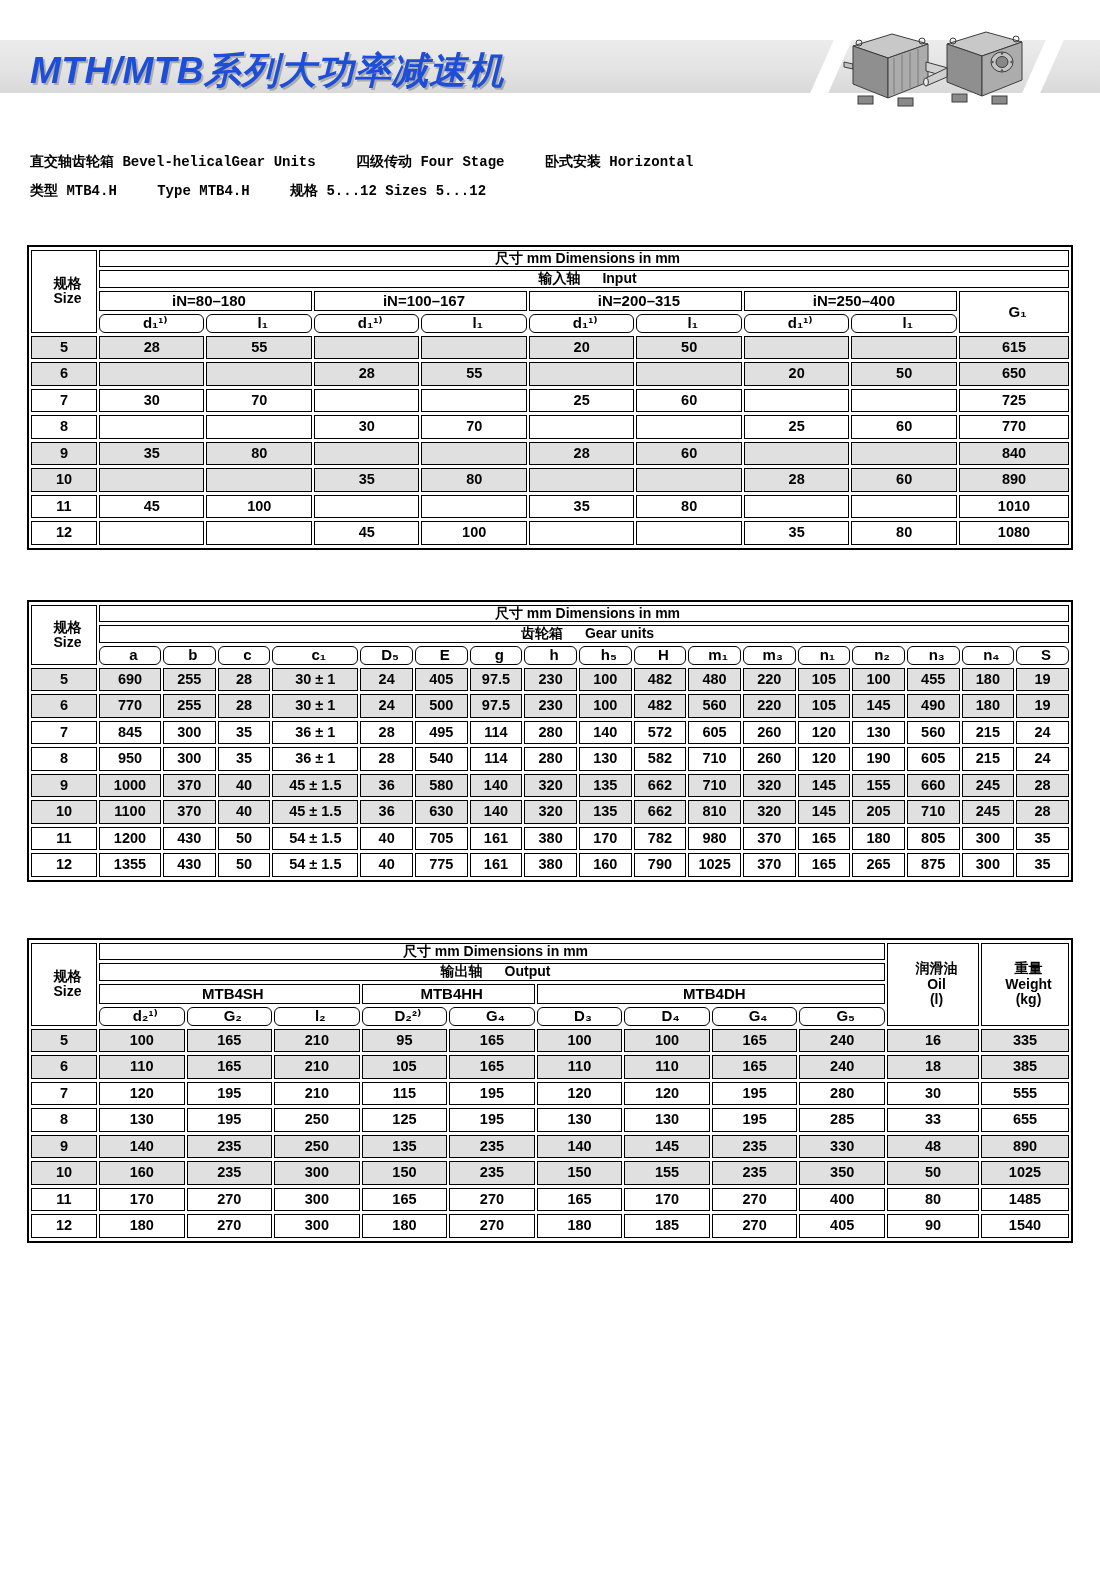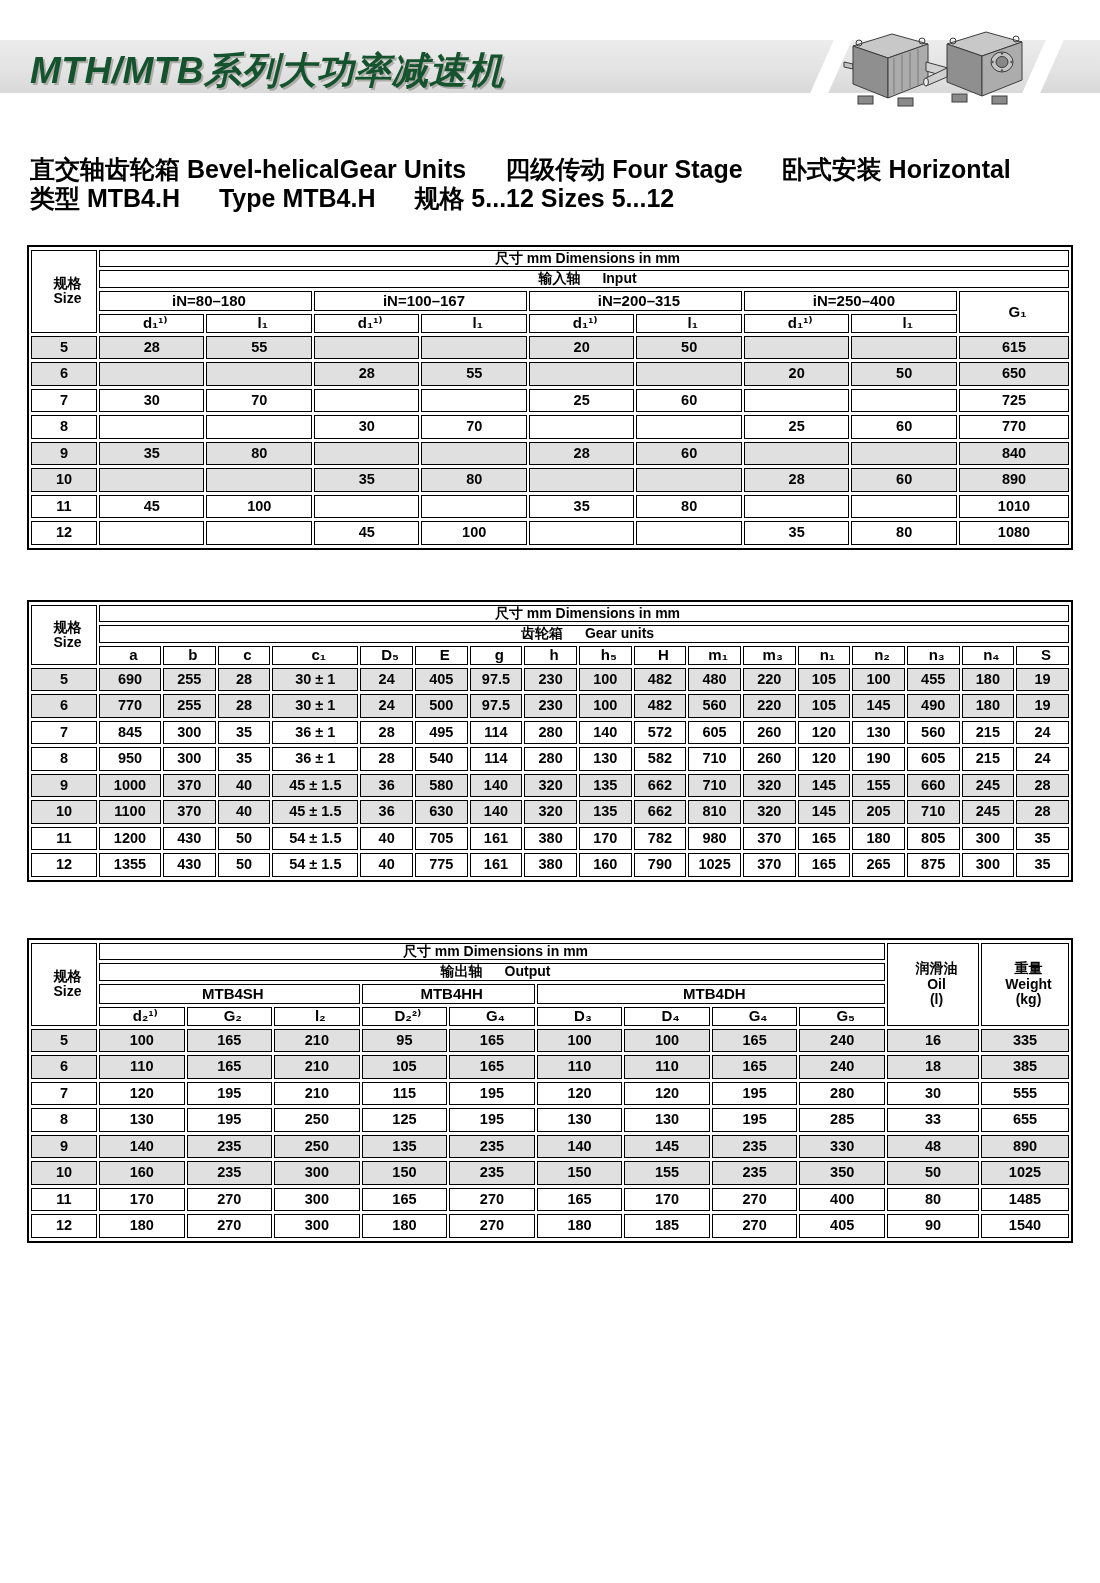--- a/index.html
+++ b/index.html
@@ -20,28 +20,28 @@
     background: linear-gradient(180deg, #ececec 0%, #e3e3e3 55%, #d9d9d9 100%);
     transform: skewX(-24deg);
   }
   #band-seg1 { left: -70px; width: 892px; }
   #band-seg2 { left: 840px; width: 194px; }
   #band-seg3 { left: 1052px; width: 140px; }
 
   .page-title {
     position: absolute; top: 46px; left: 30px;
     font-size: 37px; font-weight: bold; font-style: italic;
-    letter-spacing: 0.5px; white-space: nowrap; color: #14532d;
+    letter-spacing: 0.5px; white-space: nowrap; color: #1d4ed8;
     text-shadow: 2px 2px 0 rgba(115,110,105,0.45);
   }
 
   .gearboxes { position: absolute; top: 16px; left: 842px; }
 
   
-  .subtitle { position: absolute; left: 30px; font-size: 25px; font-weight: bold; white-space: nowrap; }
+  .subtitle { position: absolute; left: 30px; font-size: 14px; font-weight: bold; white-space: nowrap; font-family: Liberation Mono, monospace; }
   #subtitle1 { top: 153px; }
   #subtitle2 { top: 182px; }
   .subtitle span { margin-right: 32px; }
   .subtitle span:last-child { margin-right: 0; }
 
   
   table.dimtable {
     position: absolute; left: 27px;
     width: 1046px;
     table-layout: fixed;
@@ -59,21 +59,21 @@
     background: #fff;
     text-align: center;
     vertical-align: middle;
     padding: 0 1px;
     font-weight: bold;
     line-height: 1.1;
     overflow: hidden;
   }
   .dimtable thead td { font-size: 14px; height: 17px; padding-left: 8px; }
   .dimtable tr.grouprow td { font-size: 15px; height: 20px; }
-  .dimtable tr.subcolrow td { font-size: 15px; height: 19px; }
+  .dimtable tr.subcolrow td { font-size: 15px; height: 19px; border-radius: 6px; }
   .sizehead { font-size: 15px; line-height: 1.2; }
   .g1head { font-size: 17px; }
   .tallhead { font-size: 14.5px; line-height: 1.25; }
   .axis-cn { margin-right: 22px; }
 
   .dimtable tbody[data-rows] td { font-size: 14.5px; height: 23.5px; }
   .dimtable tr.shaded td { background: #e0e0e0; }
 </style>
 </head>
 <body>

